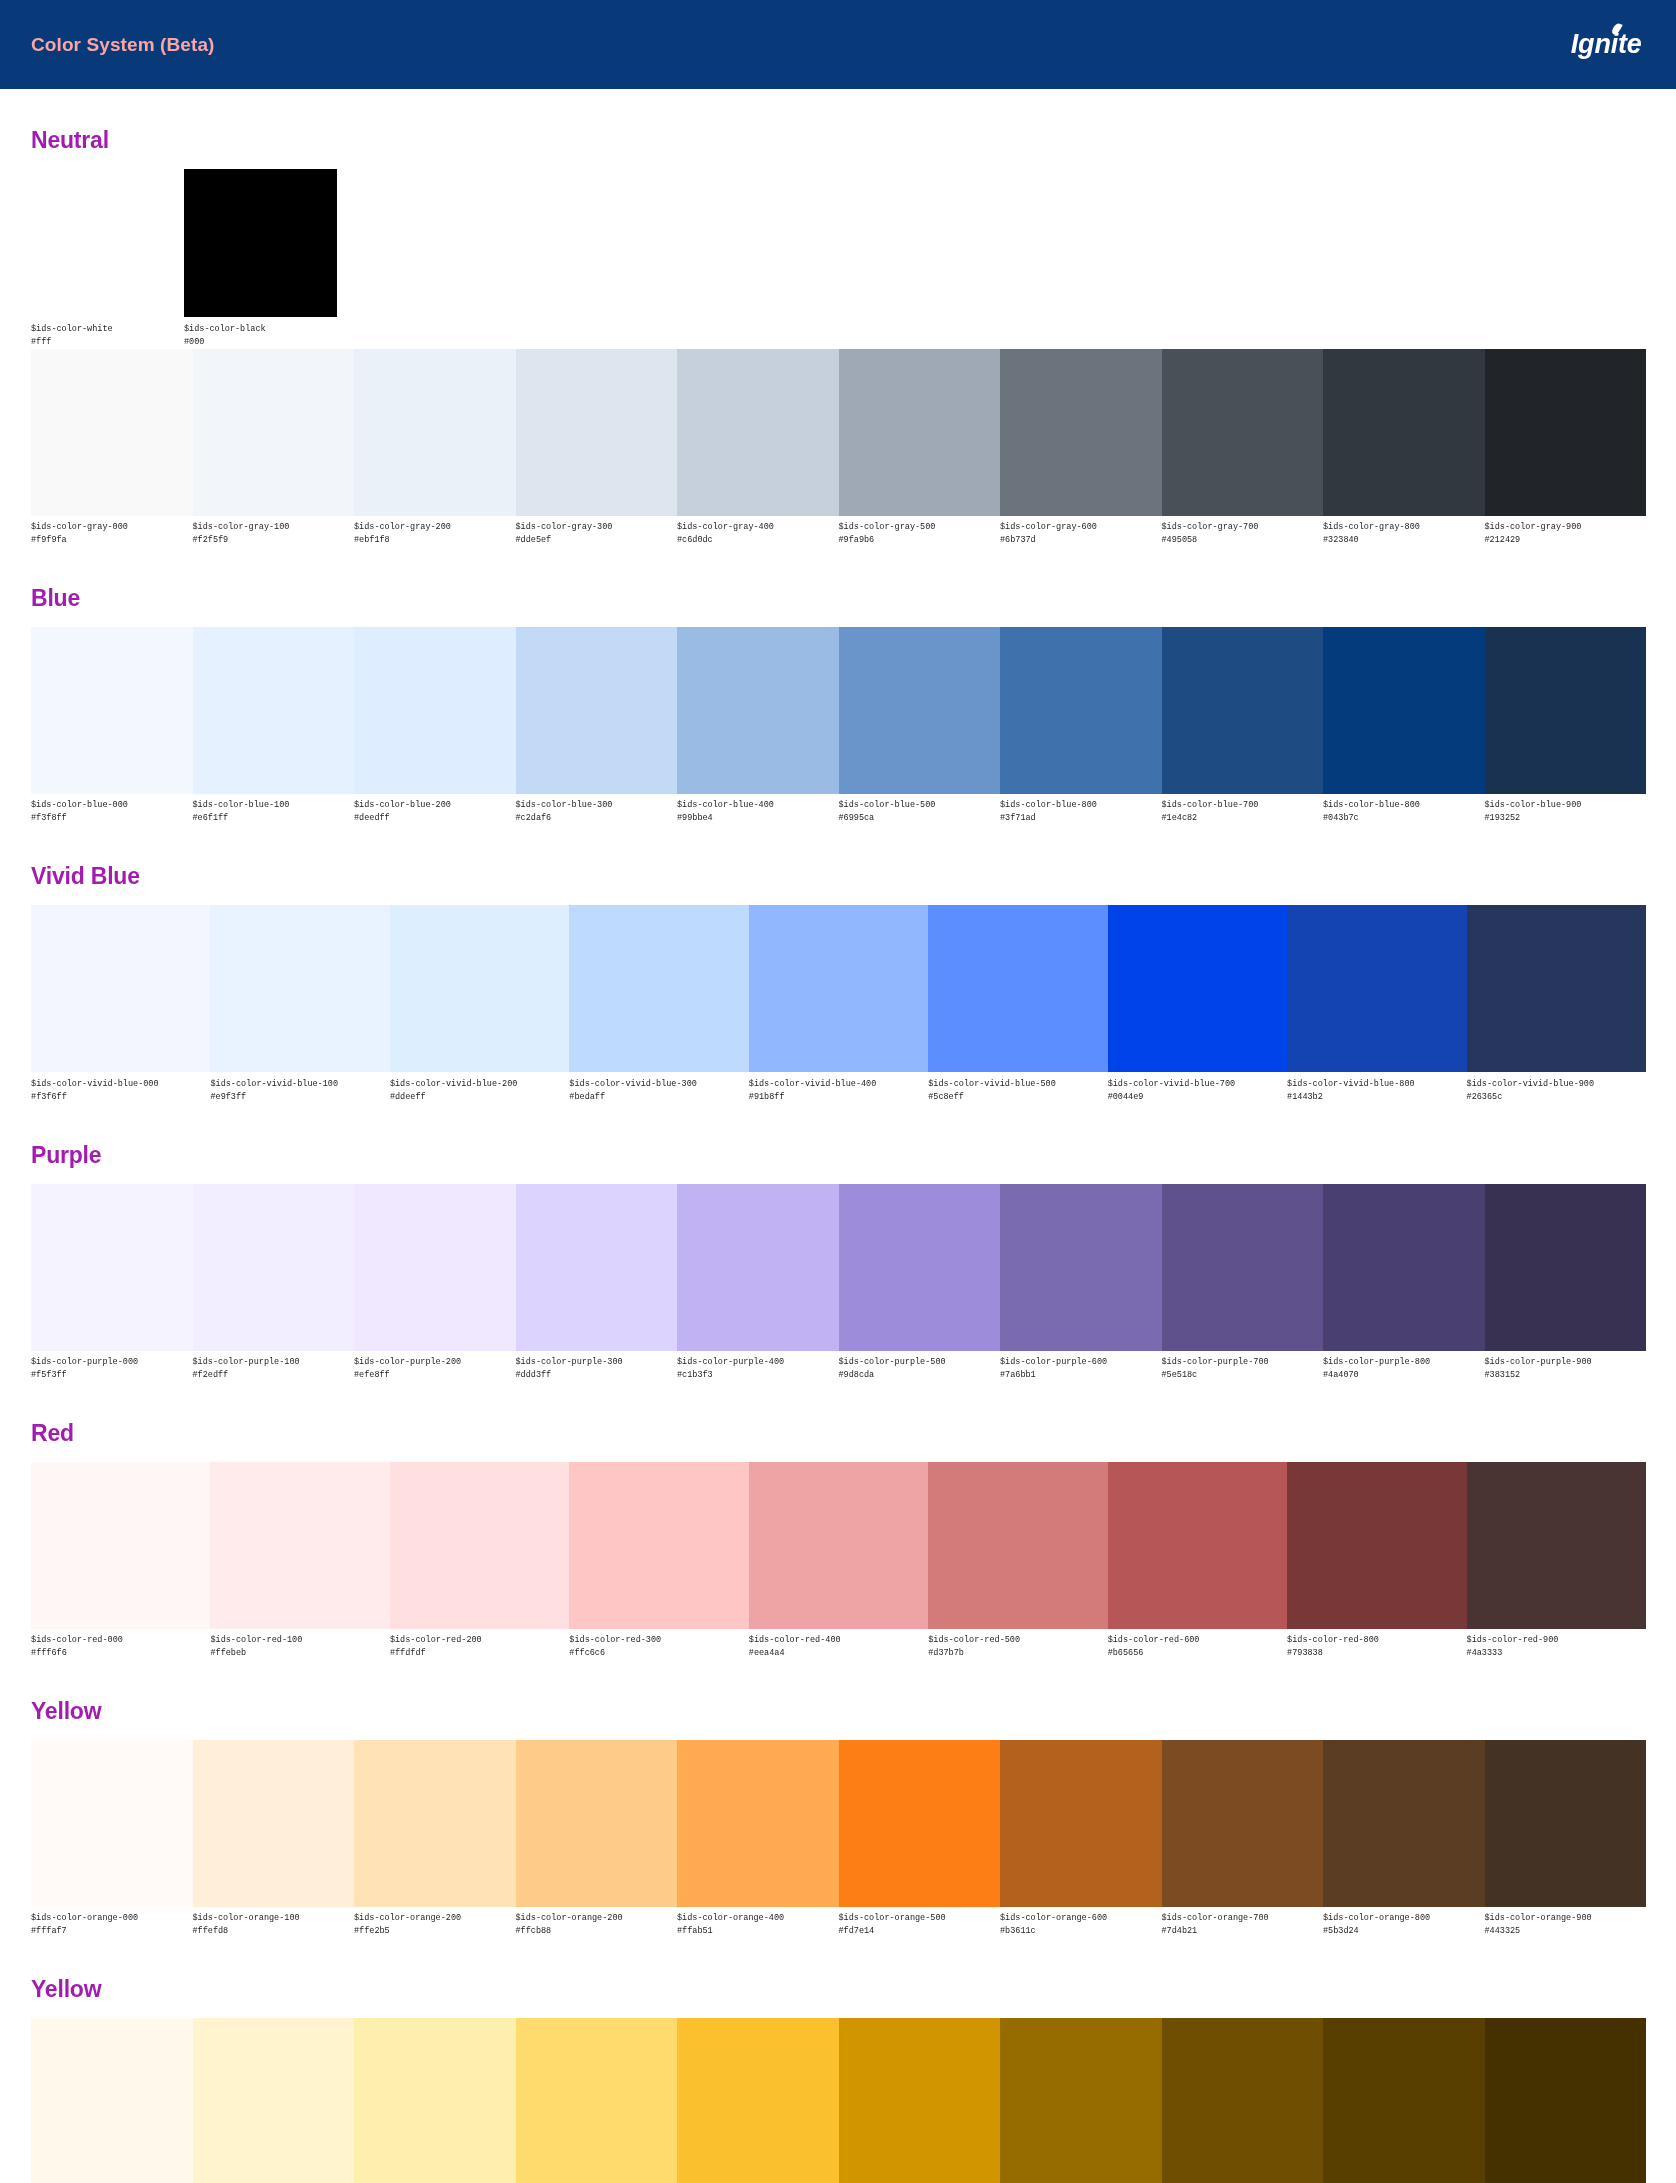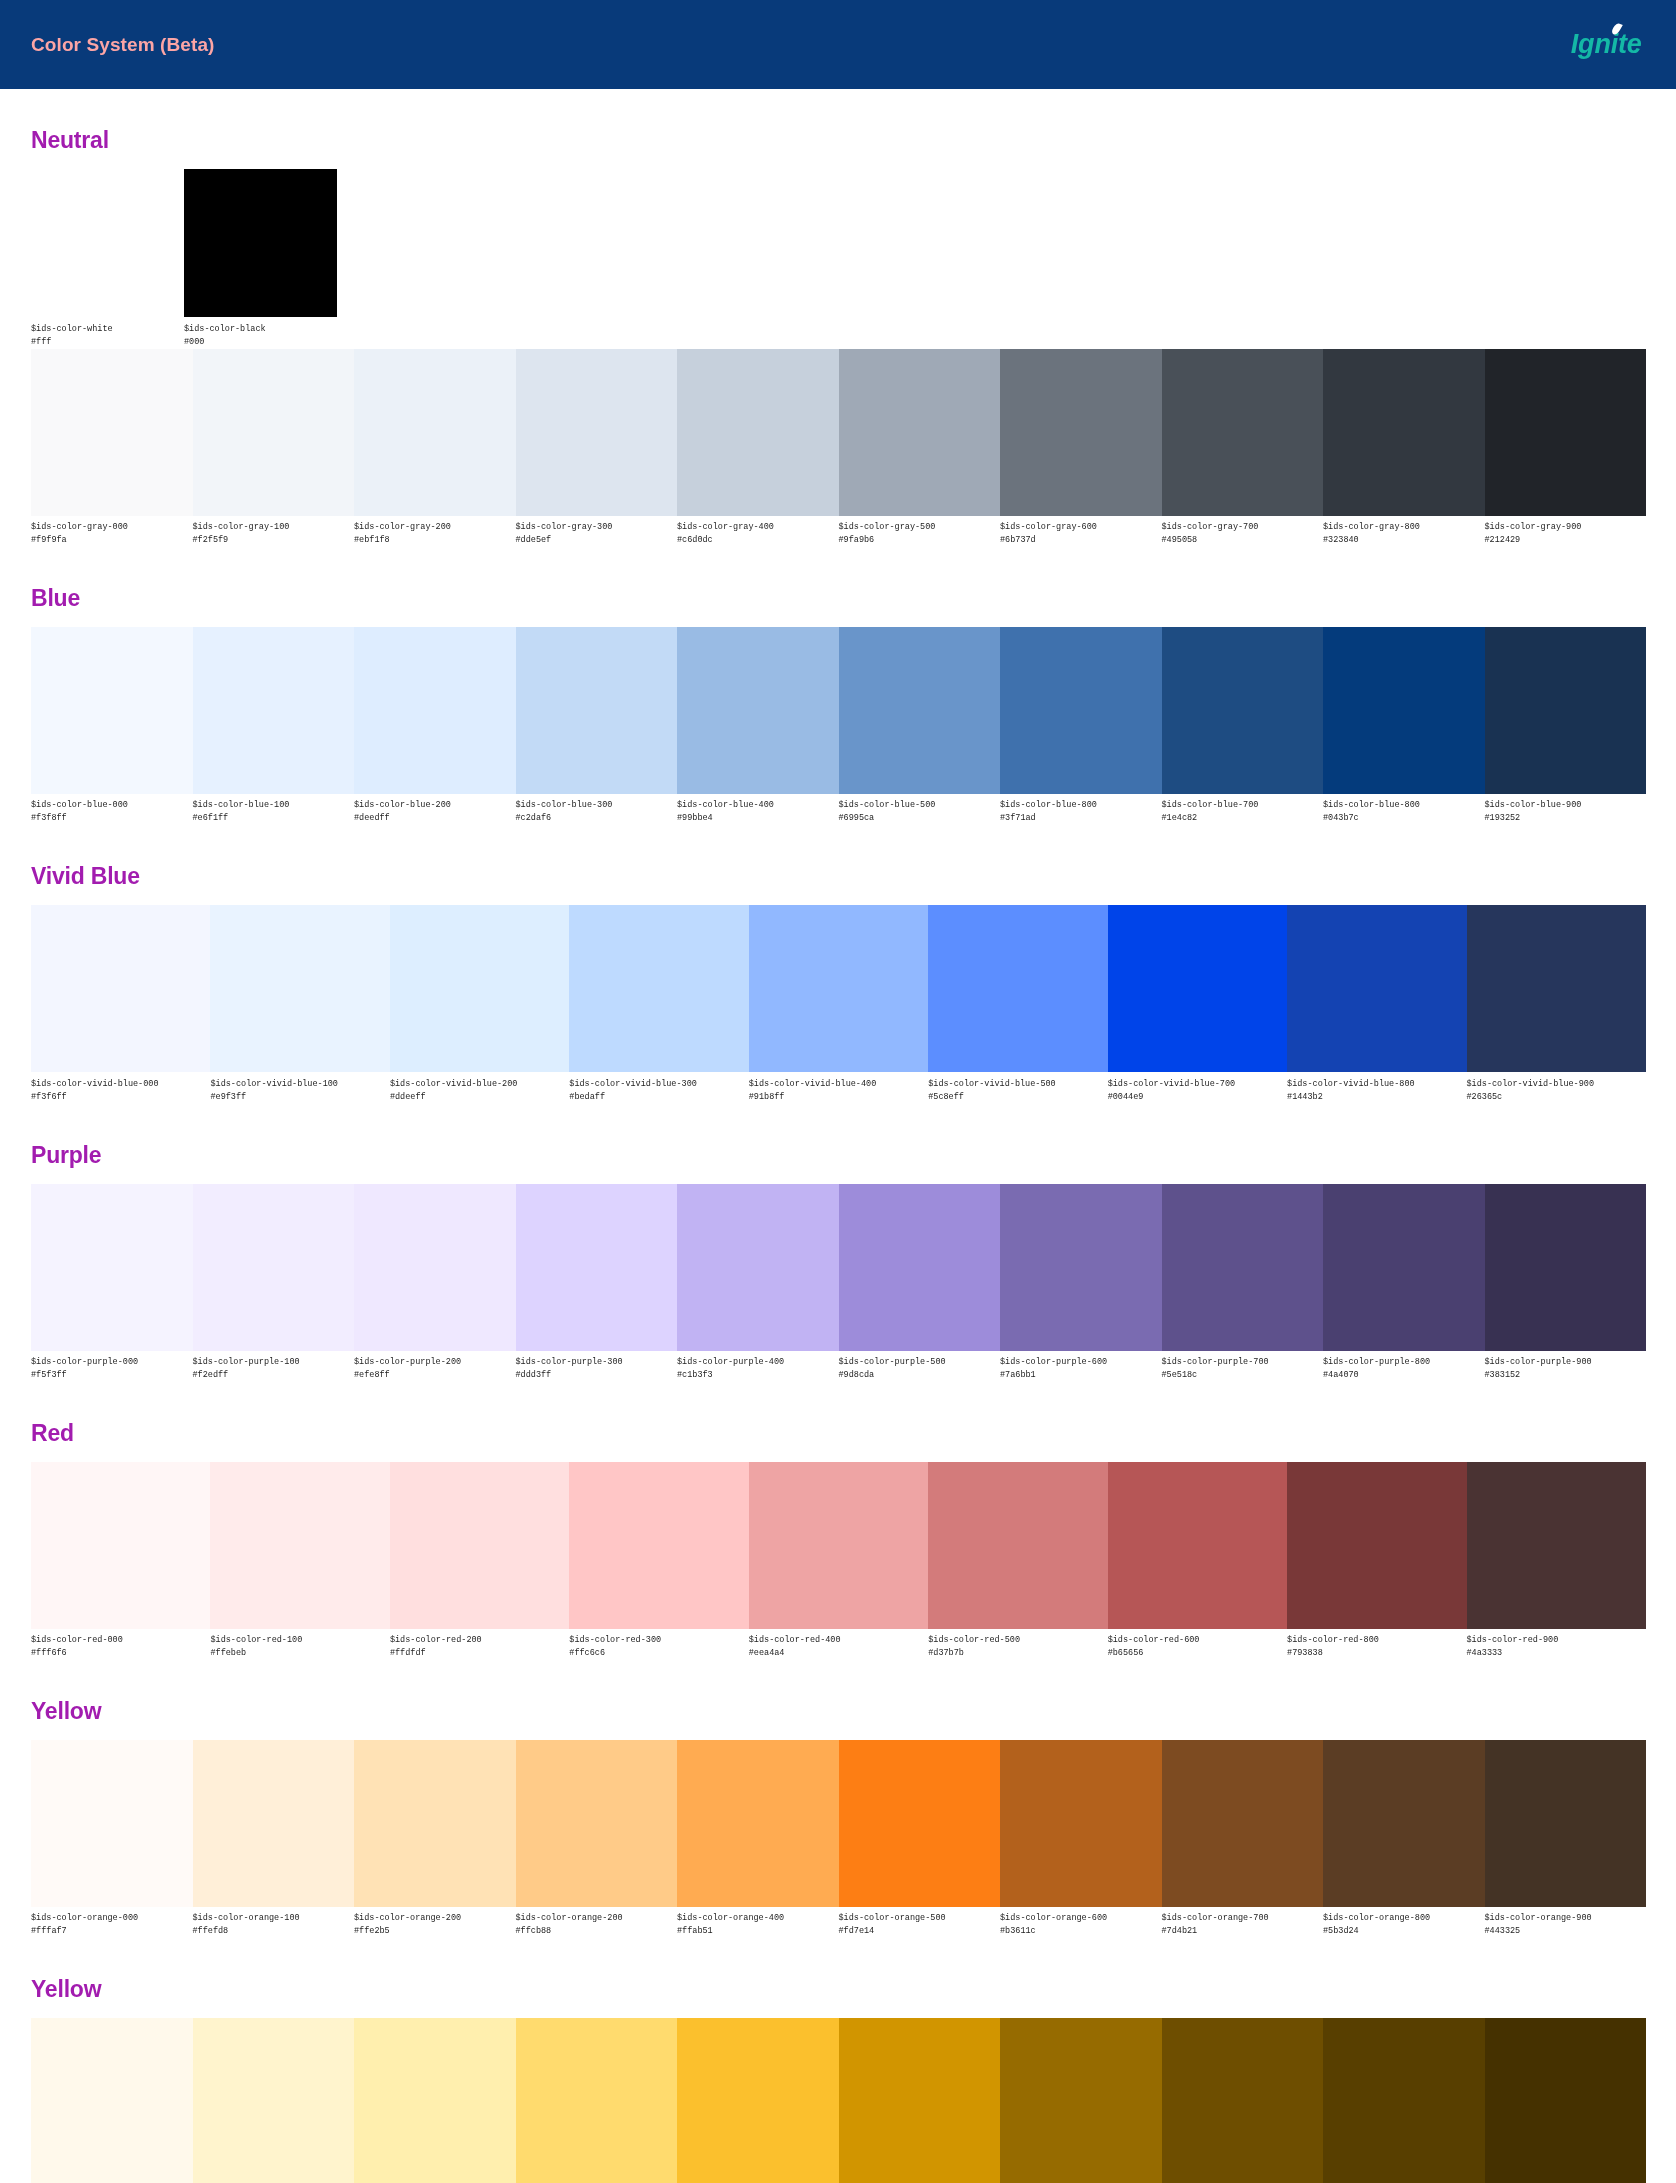--- a/index.html
+++ b/index.html
@@ -21,21 +21,21 @@
   }
   .topbar-title {
     color: #fca5a5;
     font-size: 19px;
     font-weight: bold;
     letter-spacing: 0.1px;
   }
   .brand {
     display: flex;
     align-items: center;
-    color: #14b8a6;
+    color: #ffffff;
     font-size: 27px;
     font-weight: bold;
     font-style: italic;
     letter-spacing: -0.2px;
     position: relative;
     padding-right: 4.4px;
   }
   .brand .flame {
     position: absolute;
     top: -6.1px;
@@ -71,20 +71,21 @@
   .neutral-item { width: 153px; }
   .neutral-chip {
     width: 153px;
     height: 148px;
   }
 
   
   .scale {
     display: flex;
     width: 100%;
+    justify-content: center;
   }
   .scale-cell {
     flex: 1 1 0;
     min-width: 0;
   }
   .swatch {
     width: 100%;
     height: 167px;
   }
   .meta {

